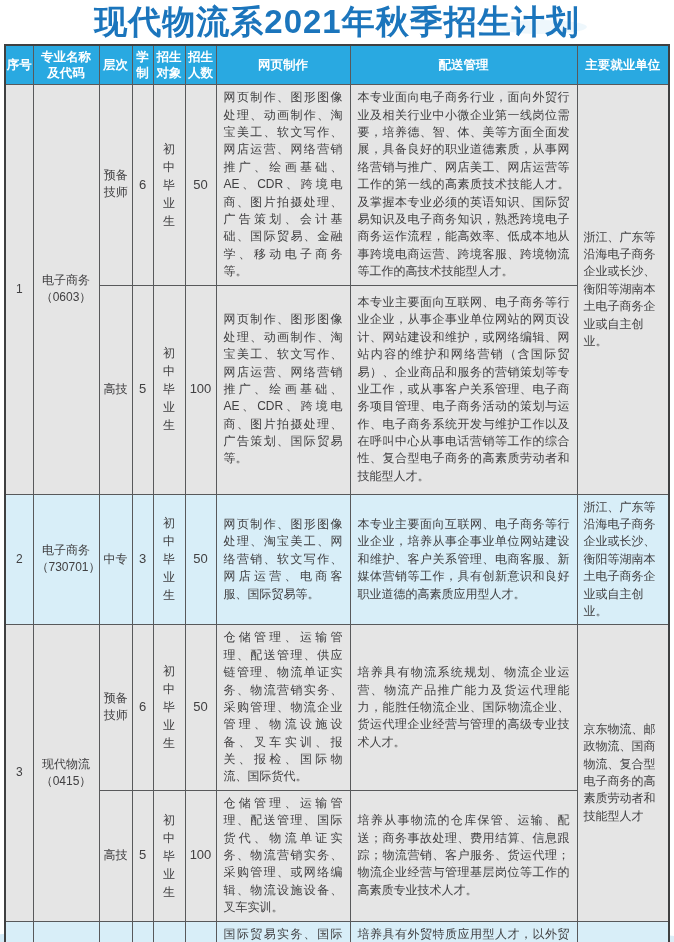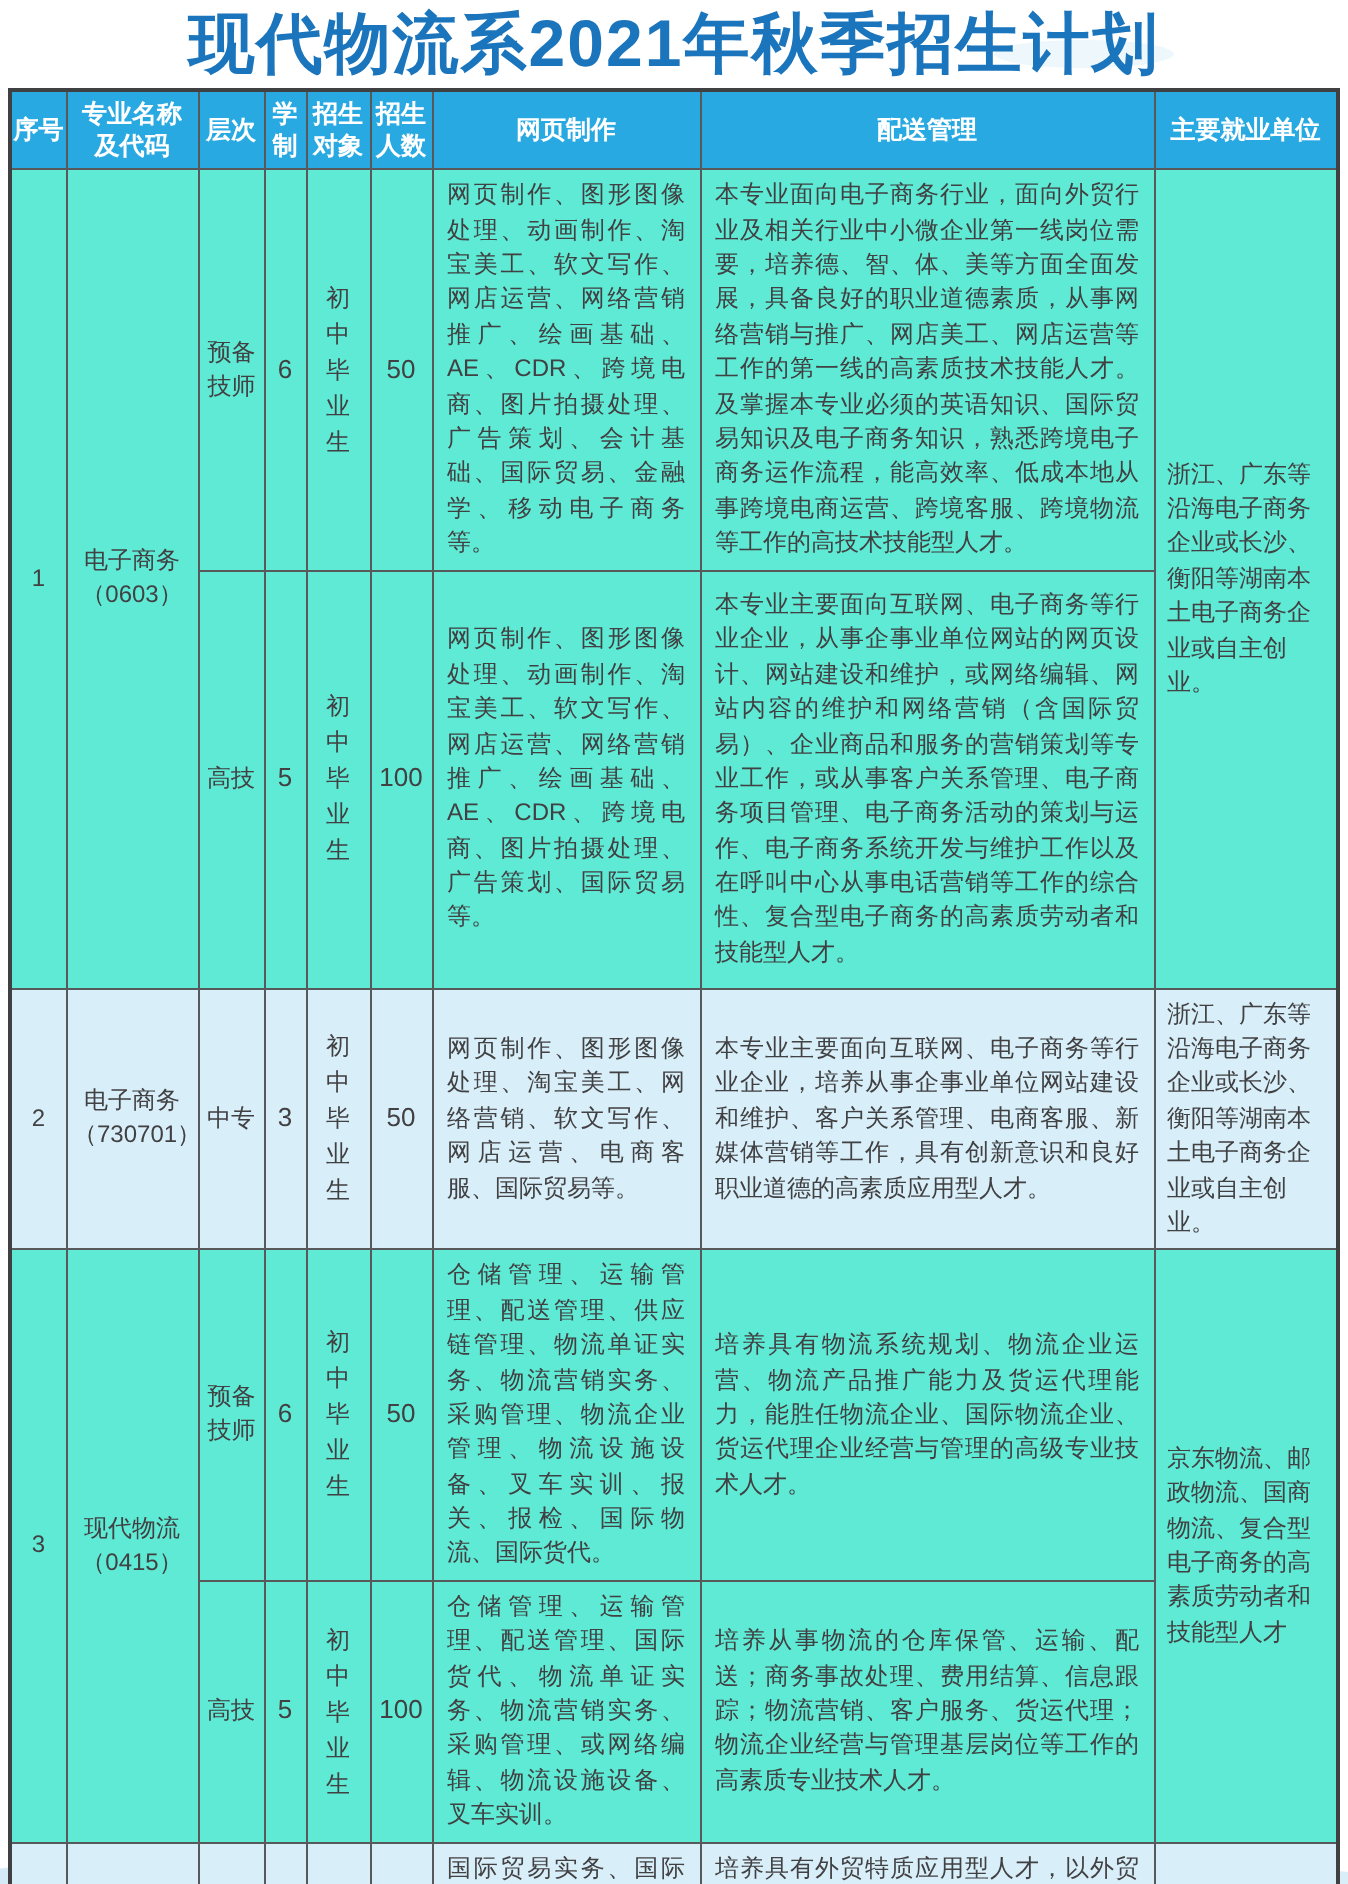--- a/index.html
+++ b/index.html
@@ -45,29 +45,29 @@
     background:#29a9e1;
     color:#ffffff;
     font-size:12.5px;
     font-weight:bold;
     line-height:1.3;
     height:36px;
     padding:1px 0;
     text-align:center;
   }
   td { font-size:12px; line-height:1.45; padding:2px 3px; }
-  tr.pink td { background:#5eead4; }
+  tr.pink td { background:#e5e5e5; }
   tr.blue td { background:#d8eef8; }
 
   td.center { text-align:center; }
   td.num { font-size:13px; text-align:center; }
   td.justify { text-align:justify; padding:4px 7px; }
   td.employ { text-align:left; padding:4px 6px; }
   .v { display:inline-block; width:1.05em; word-break:break-all; line-height:1.5; text-align:center; }
-  .wrap2 { display:inline-block; width:2.2em; word-break:break-all; line-height:1.4; }
+  .wrap2 { display:inline-block; width:2.2em; word-break:break-all; line-height:1.4;font-family:Liberation Mono, monospace; }
   .major-name, .major-code { line-height:1.45; }
 
   tr.h-r1a > td:not([rowspan]) { height:190px; }
   tr.h-r1b > td { height:200px; }
   tr.h-r2  > td { height:99px; }
   tr.h-r3a > td:not([rowspan]) { height:139px; }
   tr.h-r3b > td { height:98px; }
   tr.h-r4  > td { height:119px; }
 </style>
 </head>

